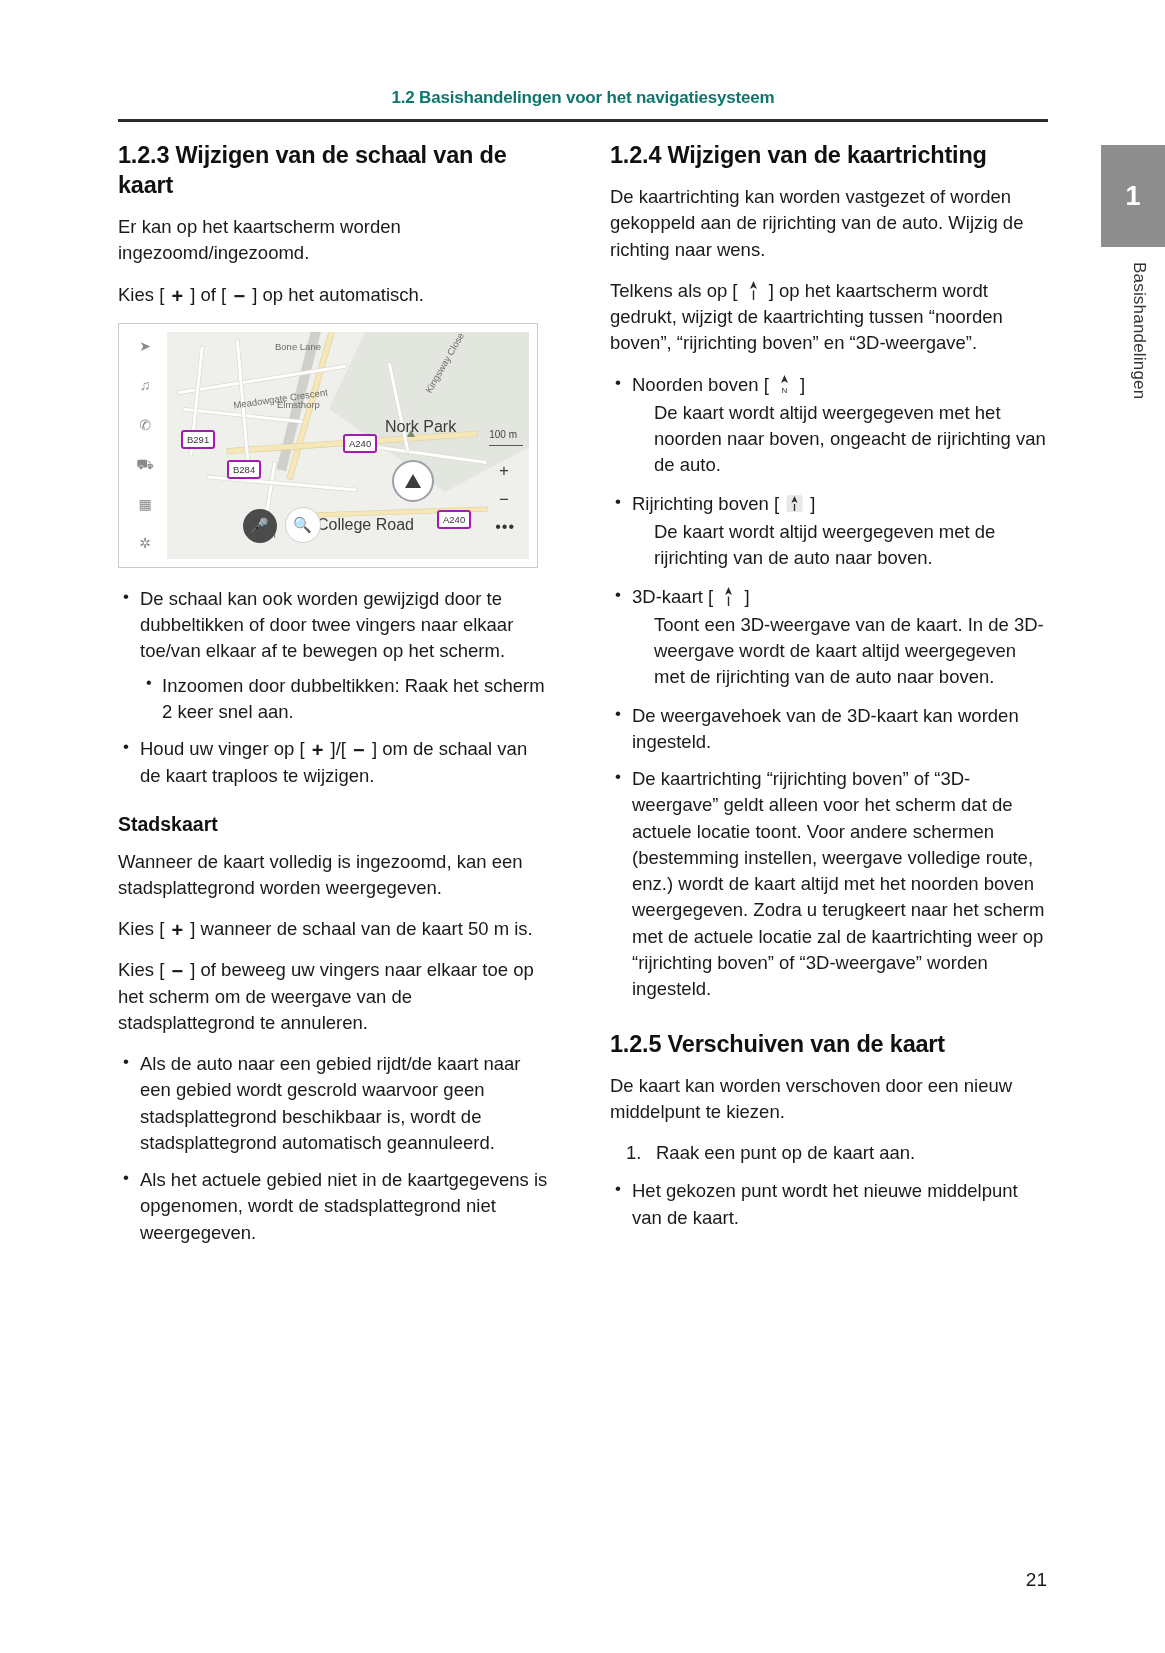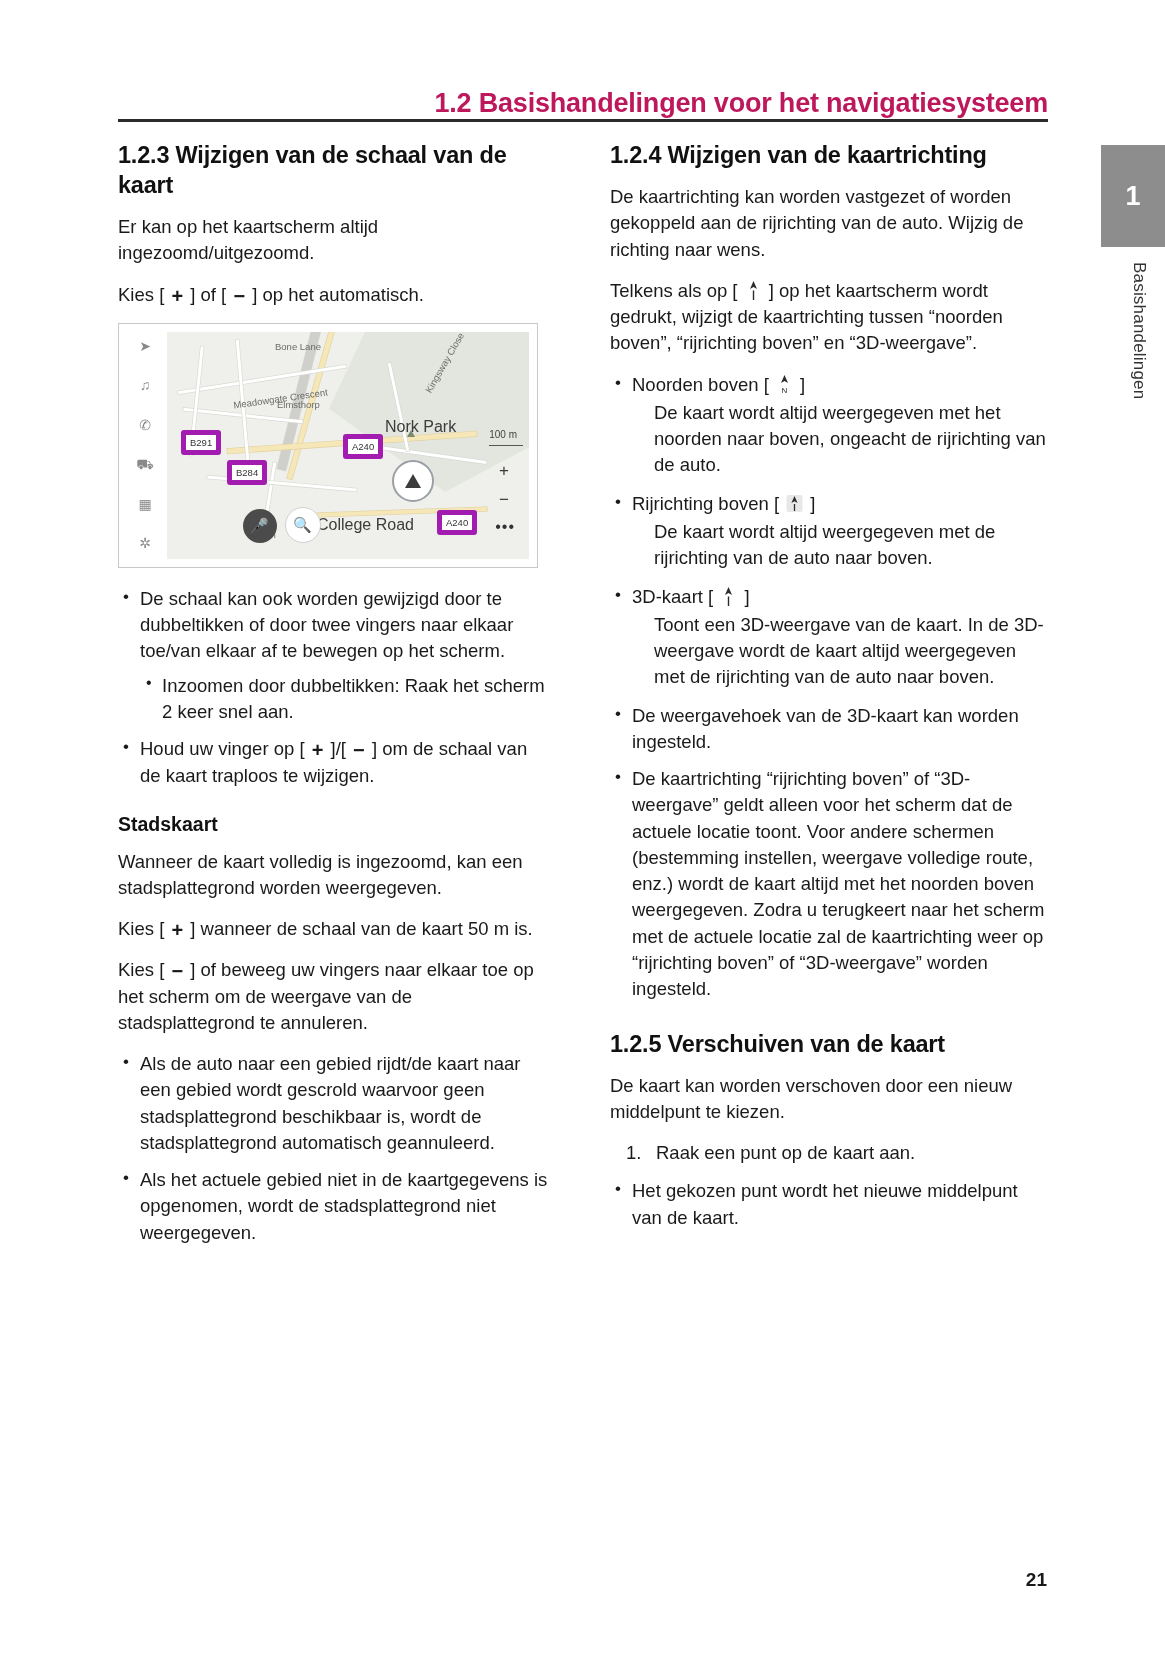--- a/index.html
+++ b/index.html
@@ -18,25 +18,25 @@
   .page {
     position: absolute;
     inset: 0;
   }
   
   .header {
     position: absolute;
     left: 118px;
     top: 88px;
     width: 930px;
-    text-align: right;
-    font-size: 27px;
+    text-align: center;
+    font-size: 17px;
     font-weight: bold;
     letter-spacing: -0.2px;
-    color: #be185d;
+    color: #0f766e;
   }
   .header-rule {
     position: absolute;
     left: 118px;
     top: 119px;
     width: 930px;
     height: 2.5px;
     background: #2b2b2b;
   }
   
@@ -299,21 +299,21 @@
     width: 0; height: 0;
     border-left: 8px solid transparent;
     border-right: 8px solid transparent;
     border-bottom: 14px solid #3b3b3b;
   }
   .rd-badge {
     position: absolute;
     font-size: 9.5px;
     color: #333;
     background: #fff;
-    border: 5px solid #a21caf;
+    border: 2px solid #a21caf;
     border-radius: 3px;
     padding: 1px 4px;
   }
   .map-txt {
     position: absolute;
     font-size: 9.5px;
     color: #6b6b6b;
   }
   .map-txt.dk { color: #3c3c3c; font-size: 16px; }
   .poi-dot {
@@ -322,41 +322,41 @@
     border-left: 4px solid transparent;
     border-right: 4px solid transparent;
     border-bottom: 7px solid #7a8a6d;
   }
   
   .folio {
     position: absolute;
     right: 118px;
     bottom: 62px;
     font-size: 19px;
-    font-weight: bold;
+    font-weight: normal;
   }
 </style>
 </head>
 <body>
 
 <div class="page">
 
   <div class="header">1.2  Basishandelingen voor het navigatiesysteem</div>
   <div class="header-rule"></div>
 
   <div class="side-tab">
     <span>1</span>
   </div>
   <div class="side-label">Basishandelingen</div>
 
   <div class="col col-left">
 
     <h2 class="sec">1.2.3  Wijzigen van de schaal van de kaart</h2>
 
-    <p class="para">Er kan op het kaartscherm altijd ingezoomd/uitgezoomd.</p>
+    <p class="para">Er kan op het kaartscherm worden ingezoomd/ingezoomd.</p>
 
     <p class="para">
       <span>Kies [</span>
       <span class="ic ic-plus">+</span>
       <span>] of [</span>
       <span class="ic ic-minus">−</span>
       <span>] op het automatisch.</span>
     </p>
 
     <div class="figure">

